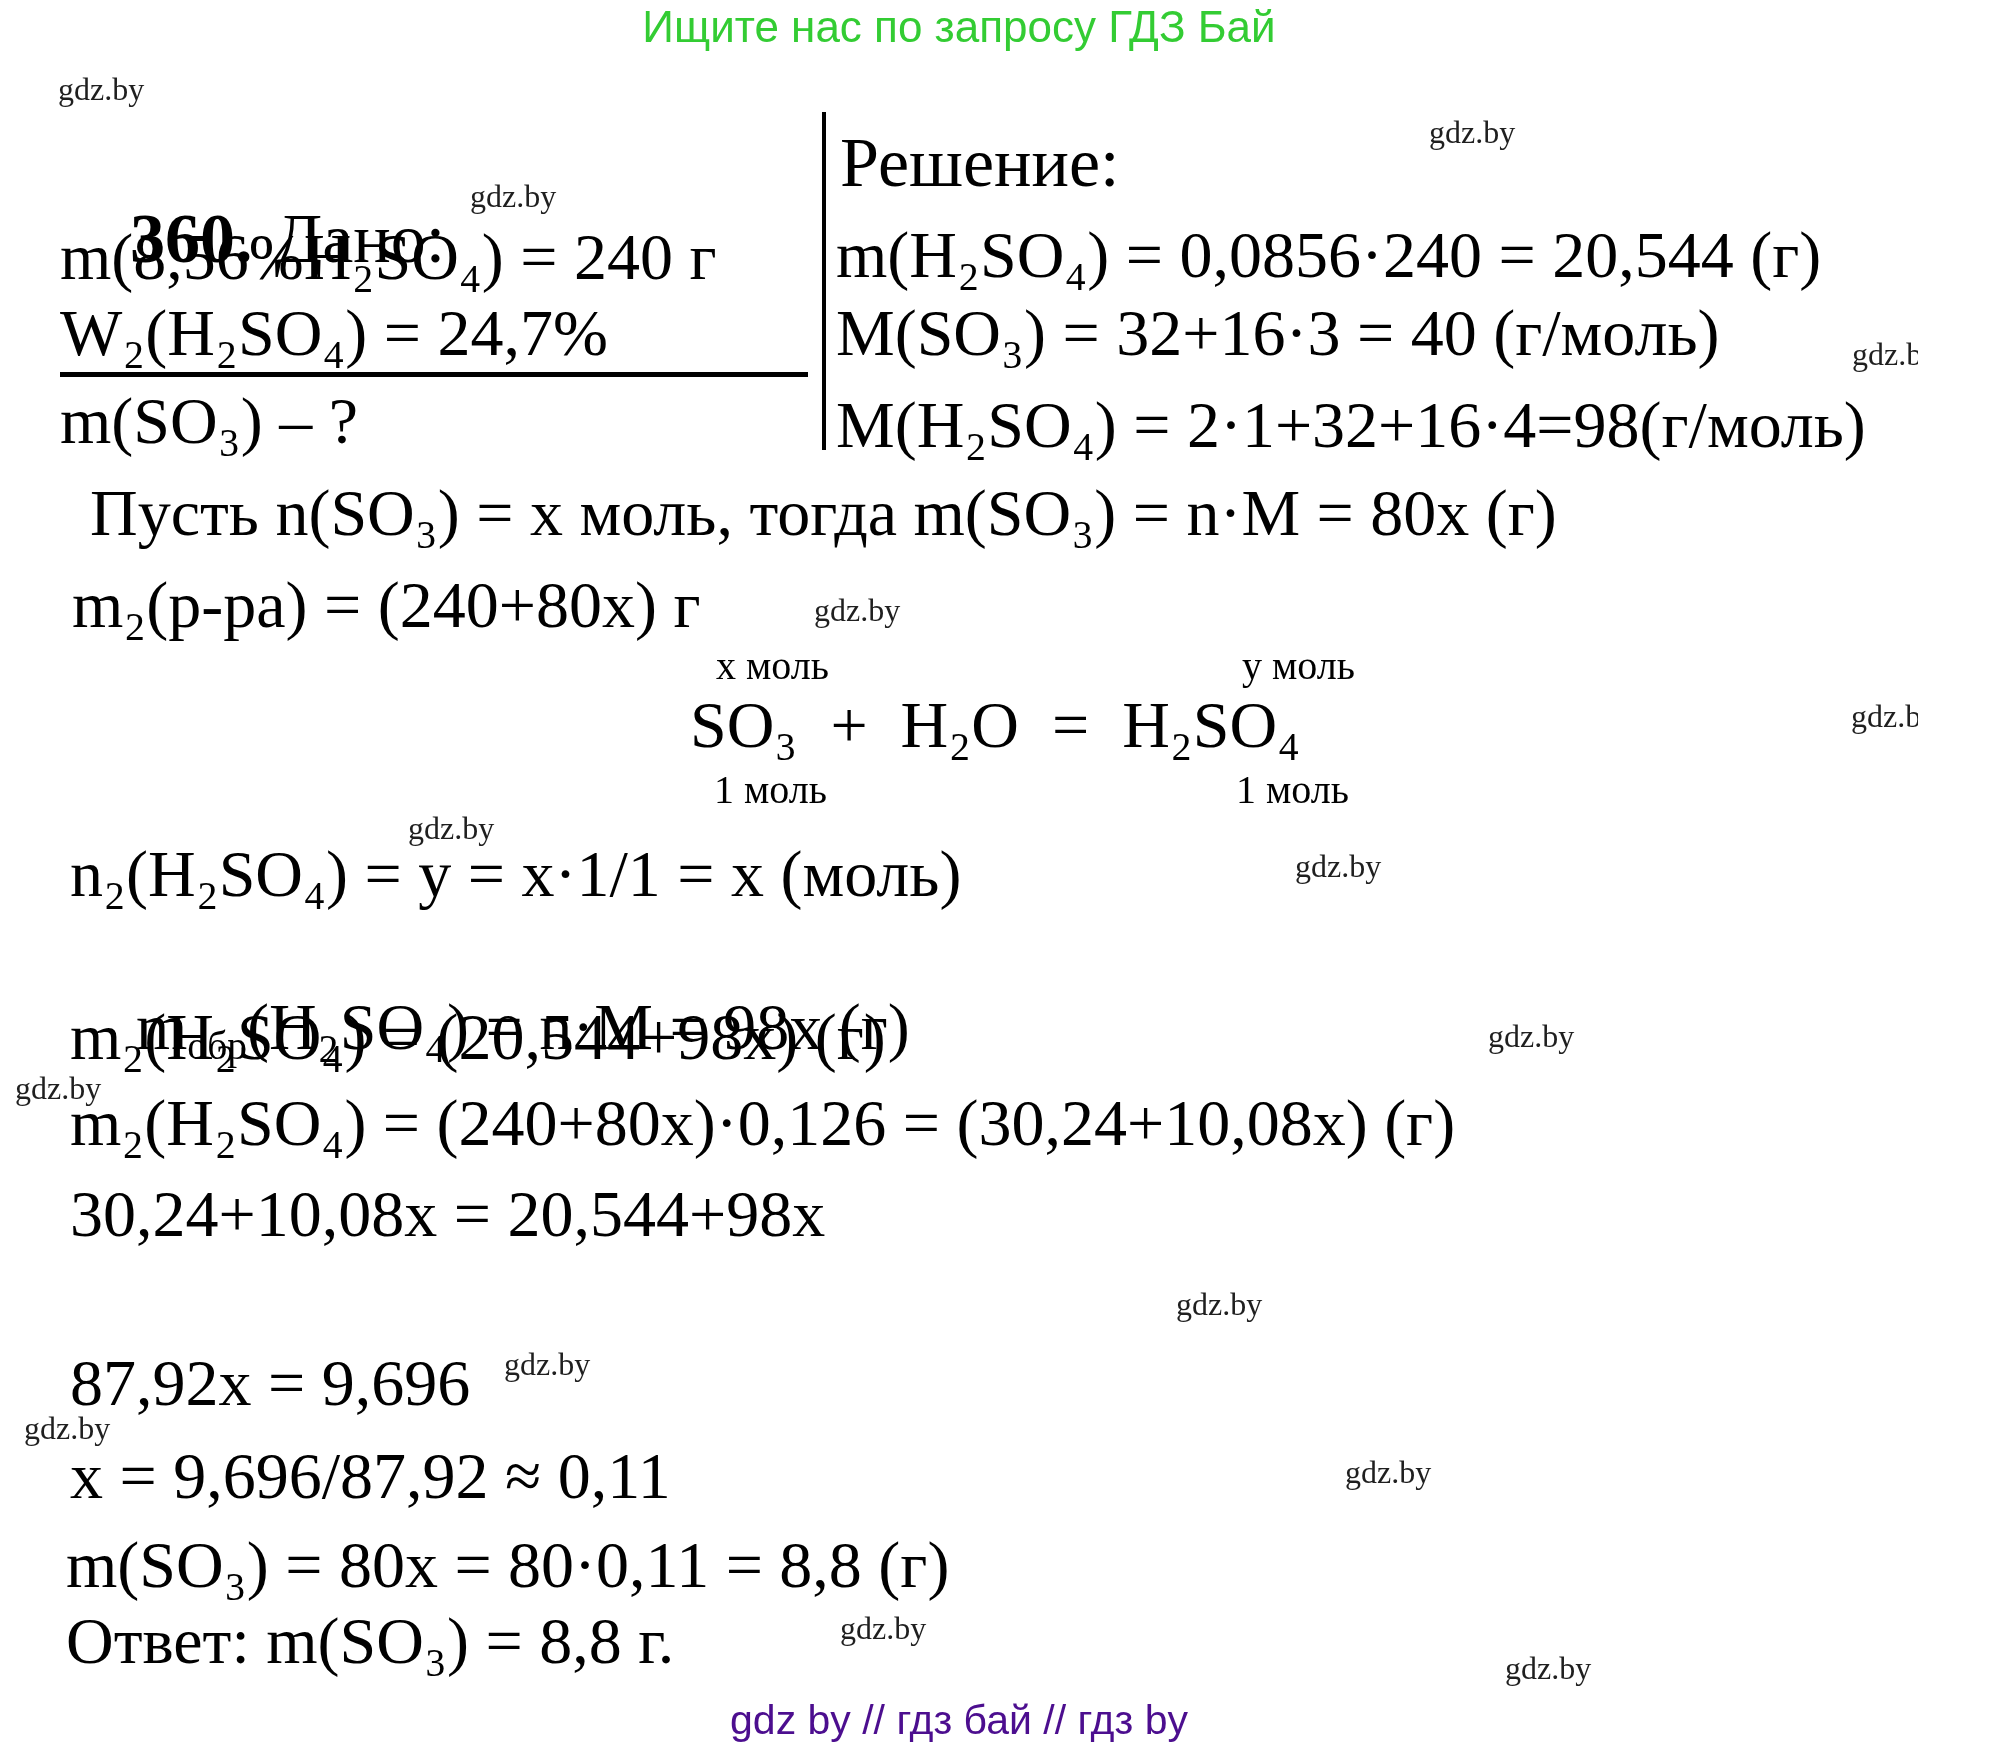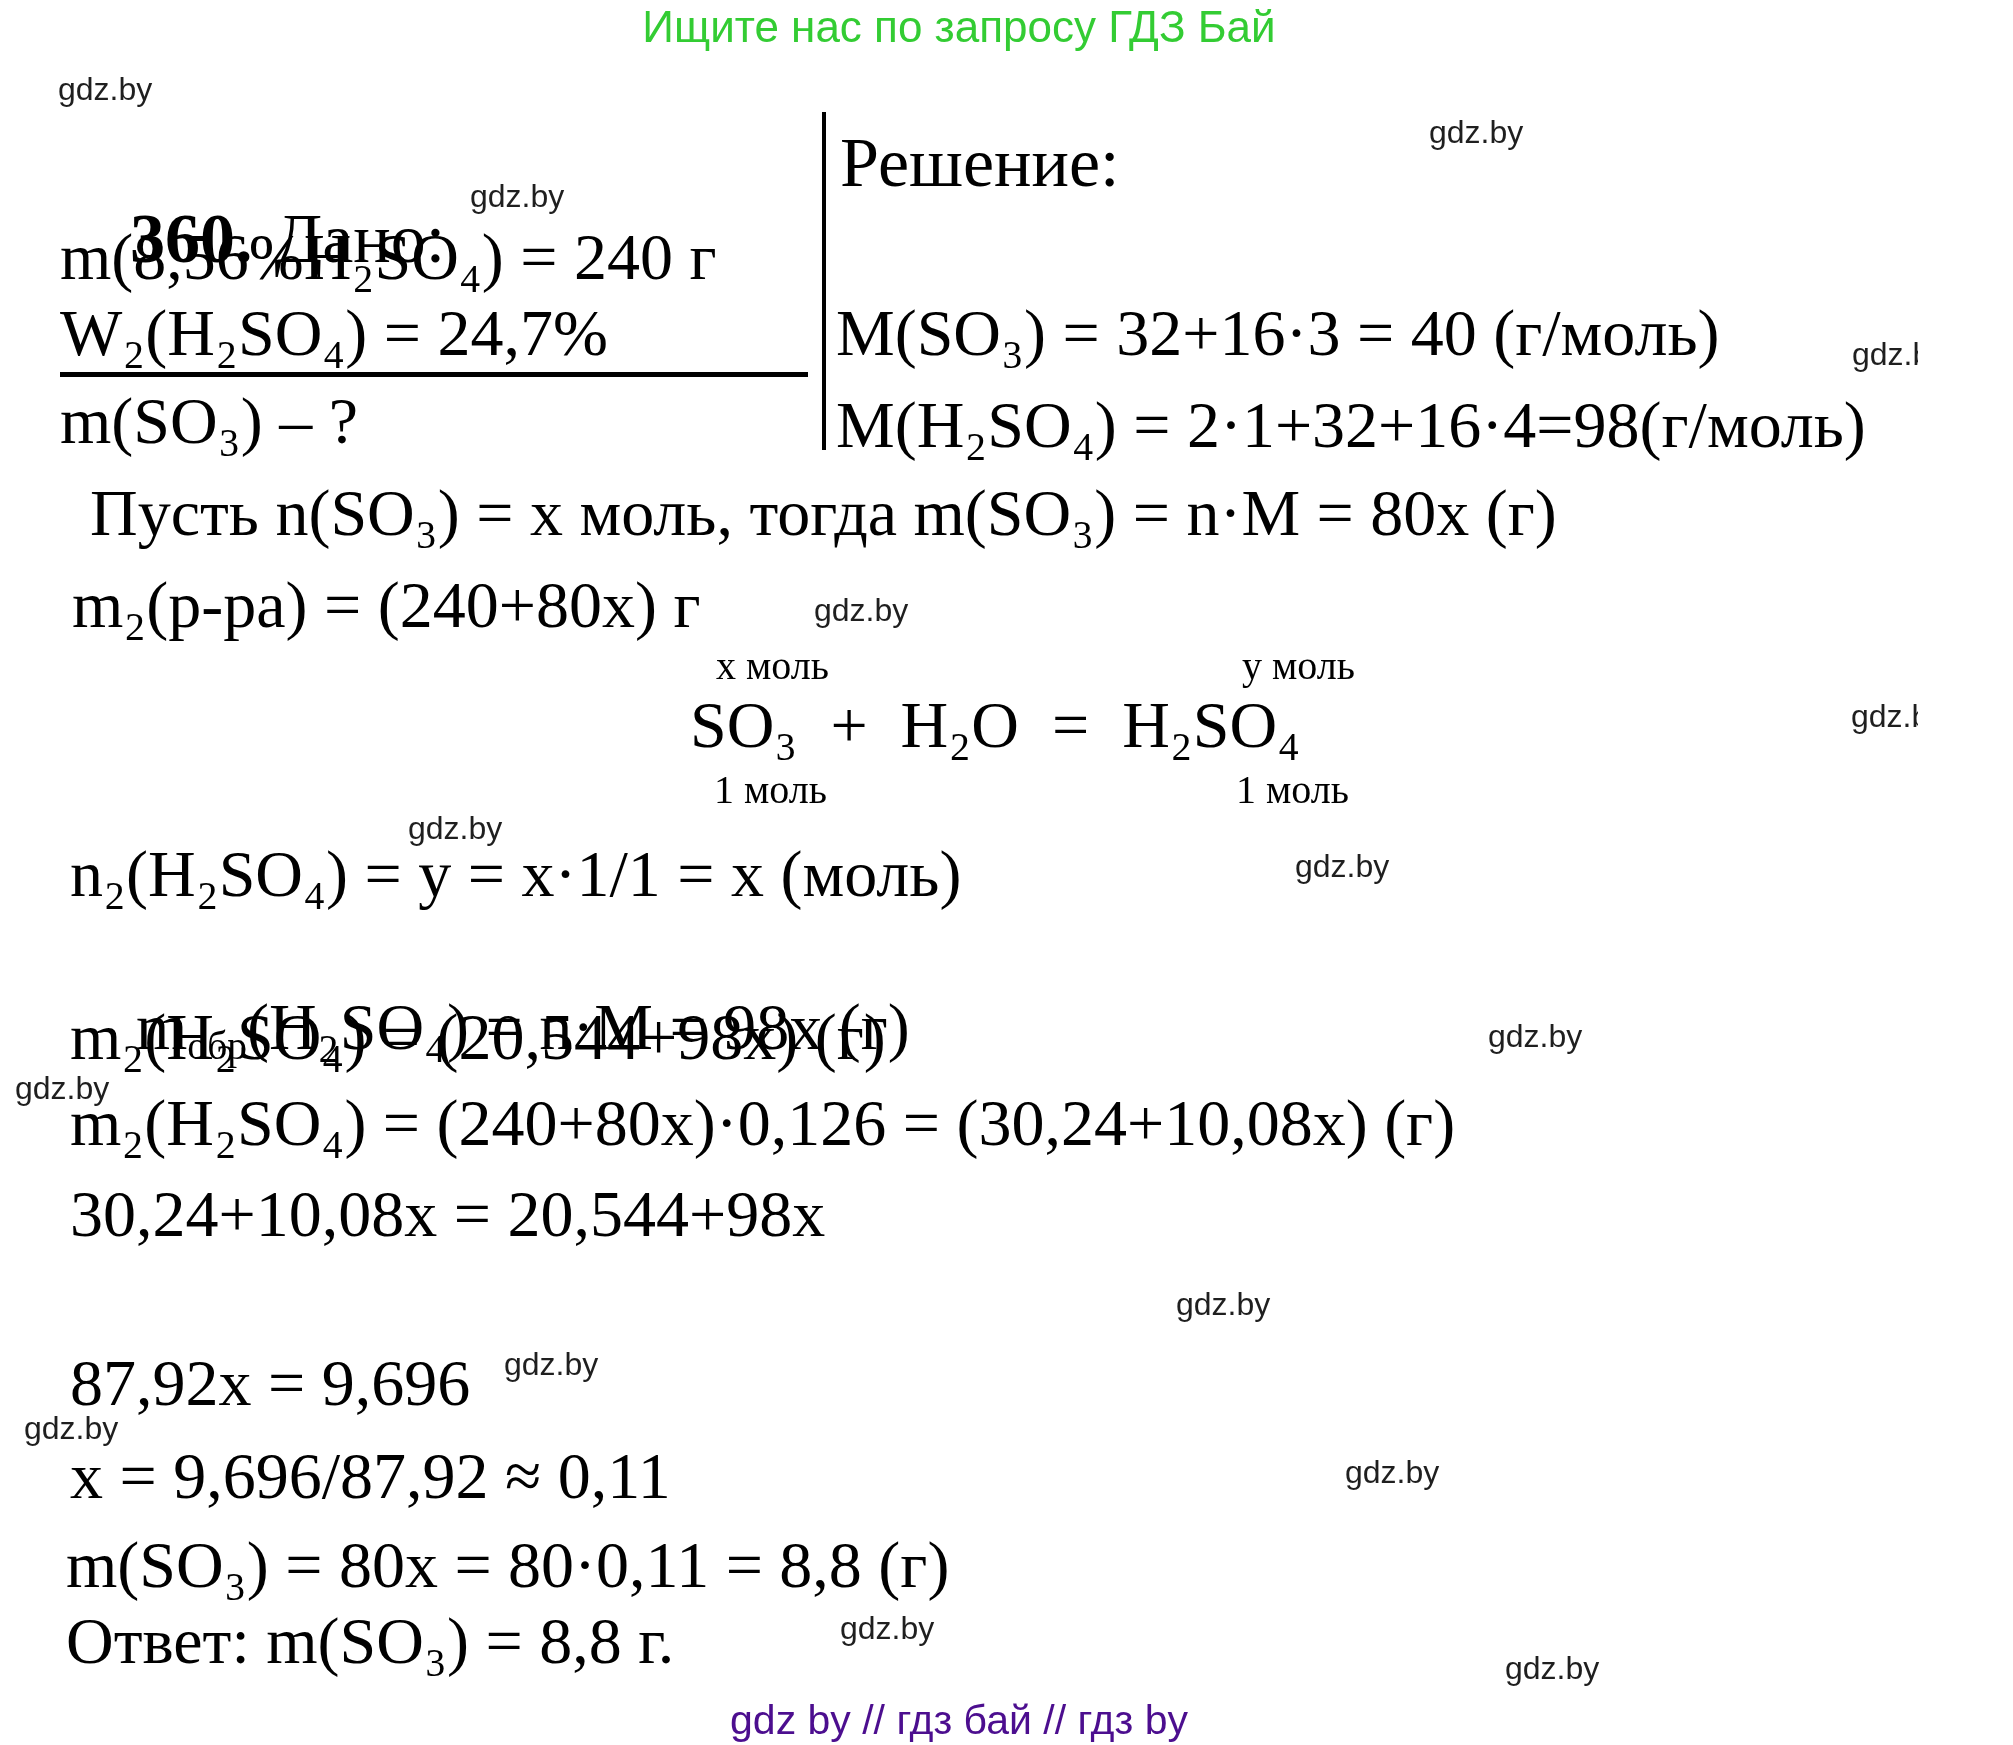--- a/index.html
+++ b/index.html
@@ -2,21 +2,21 @@
 <html style="--header-color: #33cc33; --footer-color: #4c0e8f;"><head>
 <meta charset="utf-8">
 <style>
   html,body{margin:0;padding:0;background:#ffffff;}
   .page{position:relative;width:1918px;height:1745px;background:#ffffff;overflow:hidden;
         font-family:"Liberation Serif","DejaVu Serif",serif;color:#000;}
   .eq{position:absolute;white-space:pre;font-size:66px;line-height:1;color:#000;}
   .big{font-size:70px;}
   .bold{font-weight:bold;}
   .sm{position:absolute;white-space:pre;font-size:40px;line-height:1;color:#000;margin-left:24px;}
-  .wm{position:absolute;white-space:pre;font-family:Liberation Sans, sans-serif;
+  .wm{position:absolute;white-space:pre;font-family:Liberation Serif, serif;
       font-size:32px;line-height:1;color:#1f1f1f;}
   .hdr{position:absolute;left:0;top:5px;width:100%;text-align:center;
        font-family:"Liberation Sans","DejaVu Sans",sans-serif;font-size:44px;line-height:1;
        color:var(--header-color,#33cc33);}
   .ftr{position:absolute;left:0;top:1700px;width:100%;text-align:center;
        font-family:"Liberation Sans","DejaVu Sans",sans-serif;font-size:41px;line-height:1;
        color:var(--footer-color,#4c0e8f);}
   .vline{position:absolute;left:822px;top:112px;width:4px;height:338px;background:#000;}
   .hline{position:absolute;left:60px;top:372px;width:748px;height:5px;background:#000;}
   .subtx{font-size:0.6em;vertical-align:-0.25em;}
@@ -50,20 +50,21 @@
   <div class="hline"></div>
 
   <div class="eq big" style="left:60px;top:134px">
     <span class="bold">360.</span><span class="gap"></span><span>Дано:</span>
   </div>
   <div class="eq" style="left:60px;top:224px">m(8,56%H₂SO₄) = 240 г</div>
   <div class="eq" style="left:60px;top:300px">W₂(H₂SO₄) = 24,7%</div>
   <div class="eq big" style="left:840px;top:128px">Решение:</div>
 
   <div class="eq" style="left:60px;top:388px">m(SO₃) – ?</div>
+  <div class="eq" style="left:836px;top:222px">m(H₂SO₄) = 0,0856·240 = 20,544 (г)</div>
   <div class="eq" style="left:836px;top:300px">M(SO₃) = 32+16·3 = 40 (г/моль)</div>
   <div class="eq" style="left:836px;top:392px">M(H₂SO₄) = 2·1+32+16·4=98(г/моль)</div>
 
   <div class="eq" style="left:90px;top:480px">Пусть n(SO₃) = x моль, тогда m(SO₃) = n·M = 80x (г)</div>
   <div class="eq" style="left:72px;top:572px">m₂(р-ра) = (240+80x) г</div>
 
   <div class="sm" style="left:692px;top:646px">x моль</div>
   <div class="sm" style="left:1218px;top:646px">у моль</div>
   <div class="eq" style="left:690px;top:692px">SO₃  +  H₂O  =  H₂SO₄</div>
   <div class="sm" style="left:690px;top:770px">1 моль</div>

